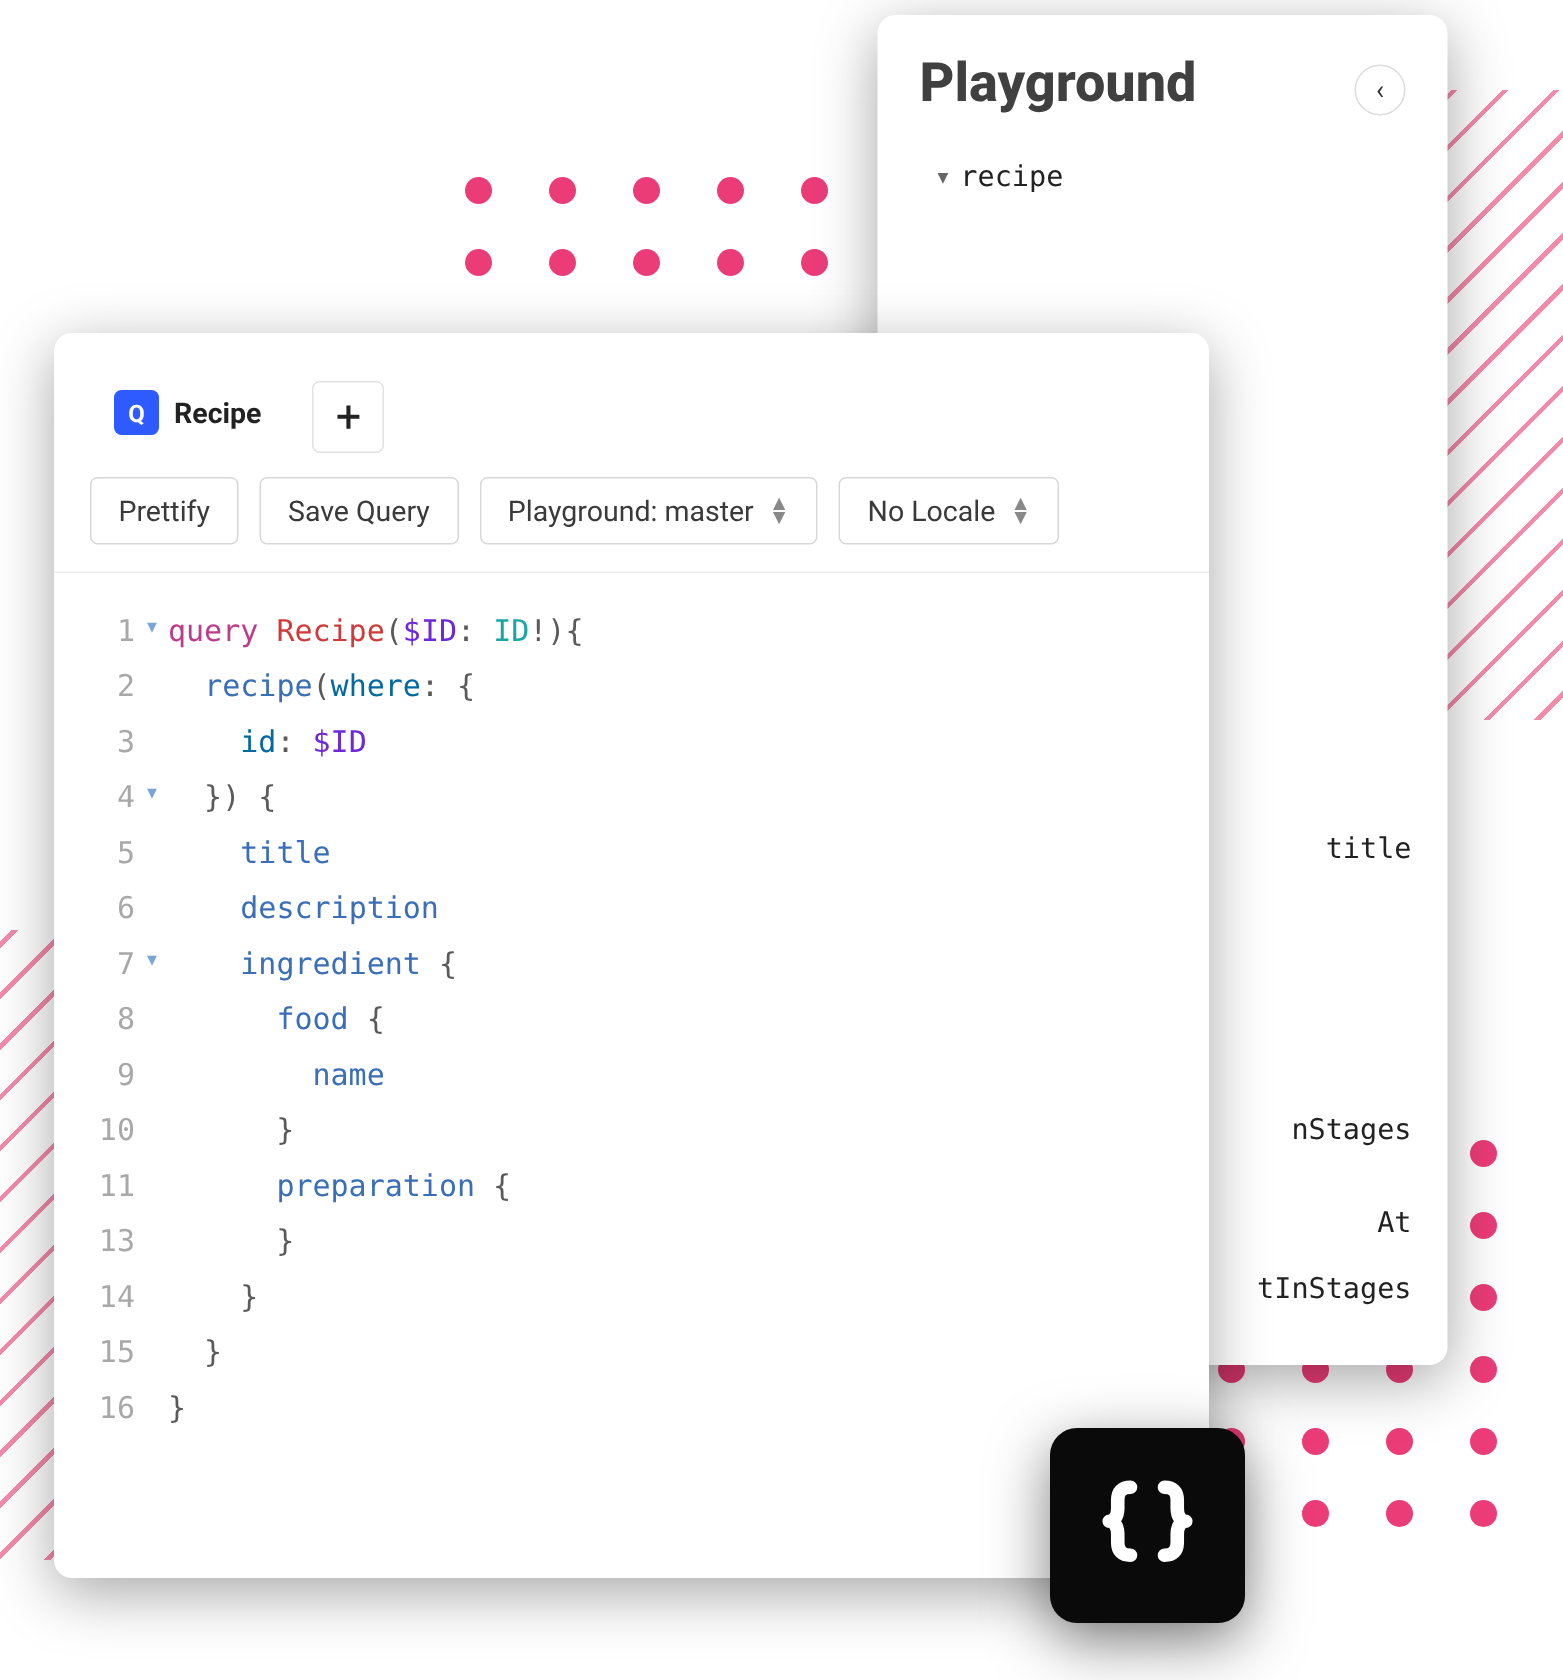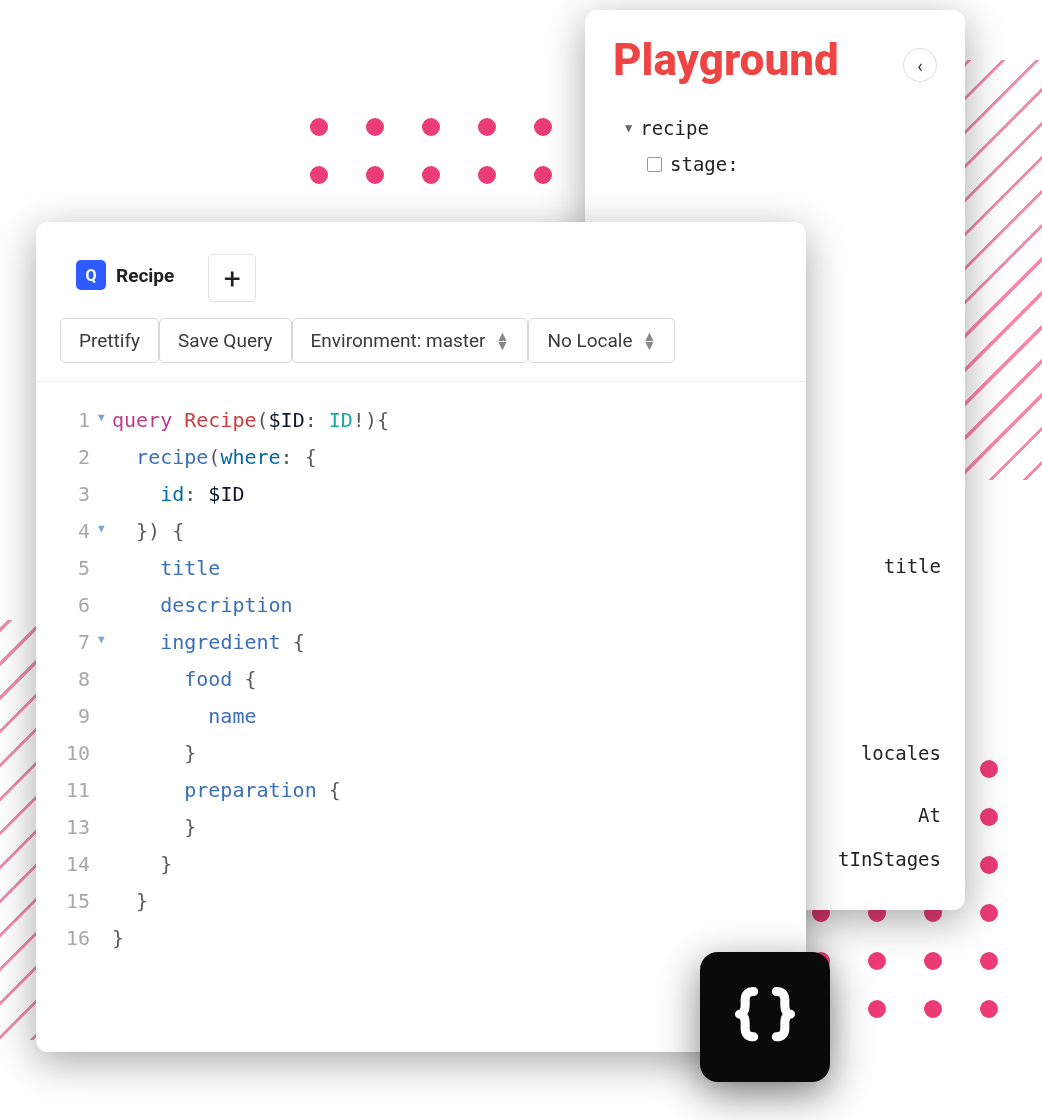--- a/index.html
+++ b/index.html
@@ -28,21 +28,21 @@
 
   
   .card {
     position: absolute;
     background: #fff;
     border-radius: 12px;
     box-shadow: 0 10px 40px rgba(0,0,0,0.35);
   }
   .playground-card { top: 10px; left: 585px; width: 380px; height: 900px; padding: 22px 28px; }
   .pg-head { display: flex; align-items: center; justify-content: space-between; }
-  .pg-title { font-size: 44px; font-weight: 800; color: #ef4444; margin: 2px 0 12px; }
+  .pg-title { font-size: 36px; font-weight: 800; color: #404040; margin: 2px 0 12px; }
   .pg-collapse {
     width: 34px; height: 34px; border-radius: 50%; border: 1px solid #ddd;
     display: flex; align-items: center; justify-content: center; background: #fff; cursor: pointer;
     font-size: 18px; color: #333;
   }
   .pg-tree { margin-top: 12px; line-height: 1.9; font-size: 19px; color: #222; }
   .pg-row { display: flex; align-items: center; gap: 8px; padding-left: 34px; }
   .pg-row.root { padding-left: 12px; }
   .tri { font-size: 12px; color: #666; }
   .chk { width: 15px; height: 15px; border: 1.5px solid #999; border-radius: 2px; display: inline-block; }
@@ -55,35 +55,35 @@
   .tab .badge {
     width: 30px; height: 30px; background: #2d5bff; color: #fff; border-radius: 5px;
     display: flex; align-items: center; justify-content: center; font-weight: 700; font-size: 16px;
   }
   .tab-label { font-weight: 700; font-size: 19px; color: #222; }
   .tab-add {
     width: 48px; height: 48px; border: 1px solid #e2e2e2; border-radius: 5px;
     display: flex; align-items: center; justify-content: center; font-size: 30px; color: #222; cursor: pointer;
     background: #fff;
   }
-  .toolbar { display: flex; padding: 12px 24px 18px; border-bottom: 1px solid #eee; }
+  .toolbar { display: flex; gap: 14px; padding: 12px 24px 18px; border-bottom: 1px solid #eee; }
   .btn {
     border: 1px solid #d8d8d8; background: #fff; border-radius: 5px;
     padding: 10px 18px; font-size: 19px; color: #3a3a3a; cursor: pointer;
     display: flex; align-items: center; gap: 10px;
   }
   .sort-icon { font-size: 14px; color: #888; line-height: 0.6; display: flex; flex-direction: column; }
   .code-area { padding: 20px 22px; font-size: 20px; line-height: 1.85; }
   .code-line { display: flex; }
   .gutter { width: 40px; text-align: right; color: #a8a8a8; padding-right: 8px; user-select: none; }
   .fold { width: 14px; color: #7aa6d6; font-size: 11px; padding-top: 6px; }
   .src { white-space: pre; }
   .kw  { color: #be3b89; }
   .name{ color: #cf3a3a; }
-  .var { color: #0f172a; }
+  .var { color: #6d28d9; }
   .typ { color: #1aa6a6; }
   .fld { color: #3a6fb7; }
   .arg { color: #0369a1; }
   .pun { color: #5a5a5a; }
 
   
   .json-tile {
     position: absolute; top: 952px; left: 700px; width: 130px; height: 130px;
     background: #0a0a0a; border-radius: 18px;
     display: flex; align-items: center; justify-content: center;
@@ -154,27 +154,23 @@
     <div class="pg-title">Playground</div>
     <div class="pg-collapse">
       <span>‹</span>
     </div>
   </div>
   <div class="pg-tree mono">
     <div class="pg-row root">
       <span class="tri">▼</span>
       <span>recipe</span>
     </div>
-    <div class="pg-row">
-      <span class="chk"></span>
-      <span>stage:</span>
-    </div>
   </div>
   <div class="mono pg-frag" style="top:545px">title</div>
-  <div class="mono pg-frag" style="top:732px">locales</div>
+  <div class="mono pg-frag" style="top:732px">nStages</div>
   <div class="mono pg-frag" style="top:794px">At</div>
   <div class="mono pg-frag" style="top:838px">tInStages</div>
 </div>
 
 <div class="card editor-card">
   <div class="tabs">
     <div class="tab">
       <div class="badge">Q</div>
       <div class="tab-label">Recipe</div>
     </div>
@@ -183,21 +179,21 @@
     </div>
   </div>
   <div class="toolbar">
     <div class="btn">
       <span>Prettify</span>
     </div>
     <div class="btn">
       <span>Save Query</span>
     </div>
     <div class="btn">
-      <span>Environment: master</span>
+      <span>Playground: master</span>
       <span class="sort-icon">
           <span>▲</span>
           <span>▼</span>
         </span>
     </div>
     <div class="btn">
       <span>No Locale</span>
       <span class="sort-icon">
           <span>▲</span>
           <span>▼</span>

